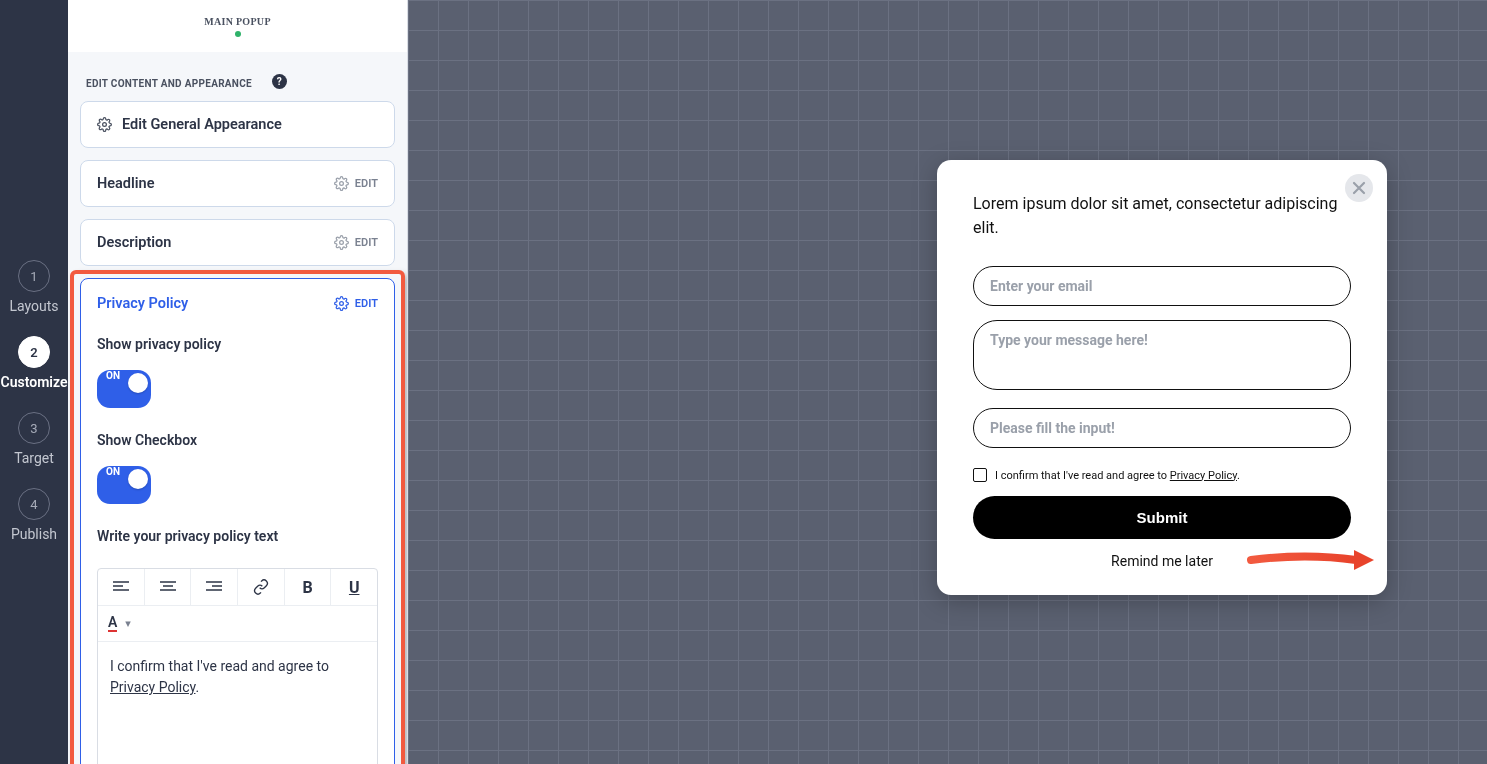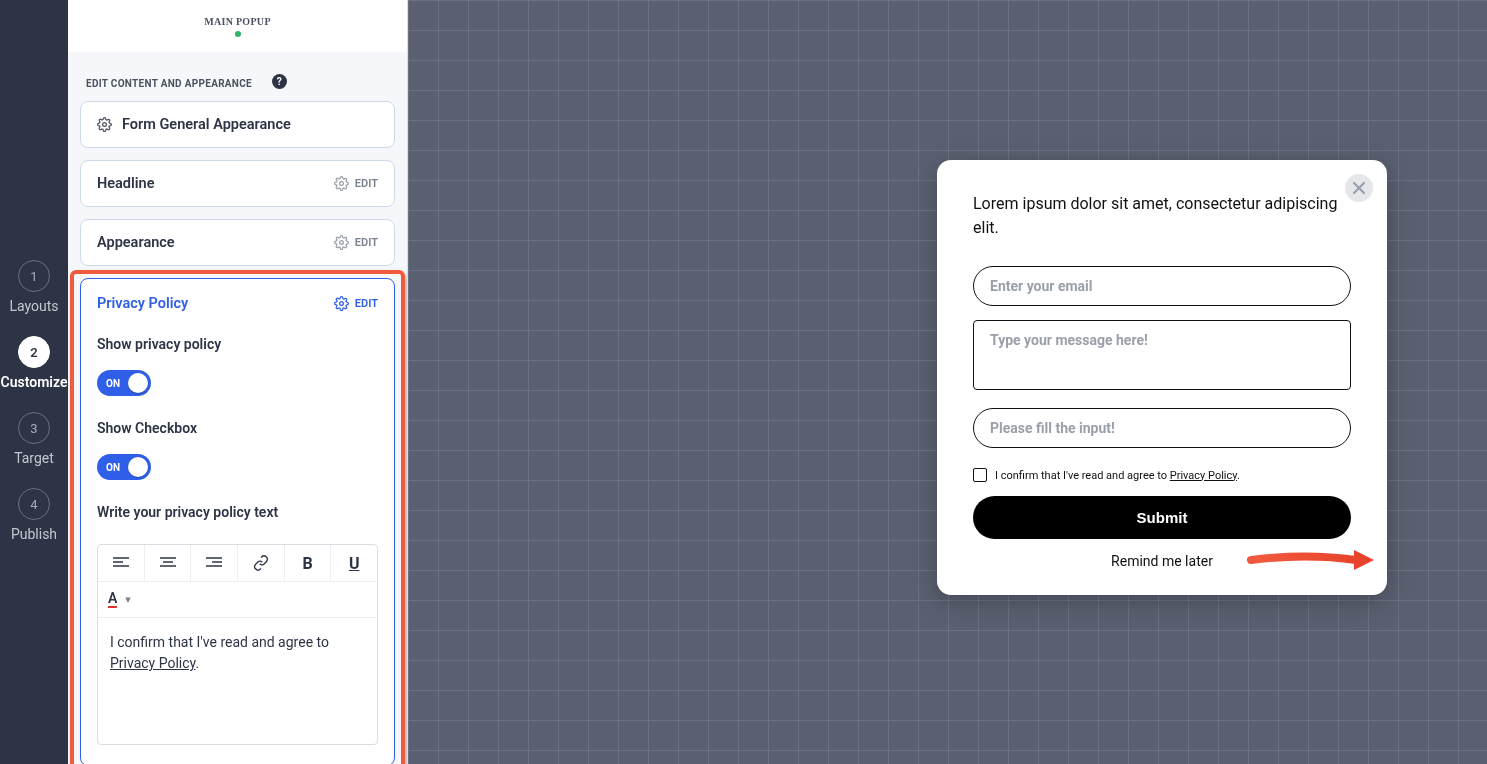--- a/index.html
+++ b/index.html
@@ -64,21 +64,21 @@
 .card-title.blue { color:#2f5fe8; }
 .card-right { display:flex; align-items:center; gap:6px; color:#7a8190; font-size:11px; font-weight:600; }
 .card-right.blue { color:#2f5fe8; }
 .gear { width:15px; height:15px; }
 
 .card.expanded { border:1px solid #2f5fe8; flex-direction:column; align-items:stretch; cursor:default; padding:16px 16px 20px 16px; }
 .card-head { display:flex; align-items:center; justify-content:space-between; }
 
 .field-label { font-size:14px; font-weight:600; color:#2d3446; margin-top:14px; margin-bottom:8px; }
 
-.toggle { width:54px; height:26px; border-radius:13px; background:#2f5fe8; position:relative; cursor:pointer; display:flex; align-items:center; }
+.toggle { width:54px; height:38px; border-radius:13px; background:#2f5fe8; position:relative; cursor:pointer; display:flex; }
 .toggle-knob { width:20px; height:20px; border-radius:50%; background:#fff; position:absolute; right:3px; top:3px; box-shadow:0 1px 2px rgba(0,0,0,.2); }
 .toggle-text { color:#fff; font-size:10px; font-weight:700; margin-left:9px; }
 
 .rte { border:1px solid #d9dde4; border-radius:4px; margin-top:6px; }
 .rte-row { display:flex; border-bottom:1px solid #ebeef2; }
 .rte-btn { flex:1; height:36px; display:flex; align-items:center; justify-content:center; border-right:1px solid #ebeef2; cursor:pointer; color:#2d3446; font-weight:700; }
 .rte-btn:last-child { border-right:none; }
 .rte-row2 { display:flex; align-items:center; height:36px; padding:0 10px; gap:8px; border-bottom:1px solid #ebeef2; }
 .color-a { font-weight:600; font-size:14px; color:#2d3446; border-bottom:2px solid #d33; line-height:1; padding-bottom:1px; }
 .chev { font-size:11px; color:#7a8190; }
@@ -105,21 +105,21 @@
   box-shadow: 0 6px 24px rgba(0,0,0,.25);
 }
 .popup-close { position:absolute; top:14px; right:14px; width:28px; height:28px; border-radius:50%; background:#e5e7eb; display:flex; align-items:center; justify-content:center; color:#9aa0aa; cursor:pointer; font-size:16px; }
 .popup-title { font-size:34px; font-weight:800; color:#111; margin-bottom:18px; letter-spacing:-0.5px; }
 .popup-desc { font-size:16px; color:#111; line-height:1.5; margin-bottom:26px; }
 .popup-input, .popup-textarea {
   width:100%; border:1.5px solid #111; border-radius:20px; padding:11px 16px;
   font-size:14px; color:#111; margin-bottom:14px; font-family:inherit; background:#fff;font-weight:bold;
 }
 .popup-input::placeholder, .popup-textarea::placeholder { color:#9aa0aa; }
-.popup-textarea { height:70px; resize:none; border-radius:4px; }
+.popup-textarea { height:70px; resize:none; border-radius:24px; }
 .popup-check-row { display:flex; align-items:center; gap:8px; font-size:11px; color:#111; margin:6px 0 14px 0; }
 .popup-check { width:14px; height:14px; border:1px solid #111; border-radius:2px; cursor:pointer; }
 .popup-check-row .u { text-decoration:underline; }
 .popup-submit { width:100%; background:#000; color:#fff; border:none; border-radius:22px; padding:13px; font-size:15px; font-weight:600; cursor:pointer; margin-bottom:14px; }
 .popup-later { text-align:center; font-size:14px; color:#111; cursor:pointer; }
 
 
 .arrow { position:absolute; top:545px; left:838px; pointer-events:none; }
 
 .icon-svg { display:block; }
@@ -160,36 +160,36 @@
       <div class="section-label">
         <span>EDIT CONTENT AND APPEARANCE</span>
         <span class="help-icon">?</span>
       </div>
 
       <div class="card appearance">
         <svg class="gear icon-svg" viewBox="0 0 24 24" fill="none" stroke="#4a5160" stroke-width="2">
             <circle cx="12" cy="12" r="3"></circle>
             <path d="M19.4 15a1.7 1.7 0 0 0 .34 1.87l.06.06a2 2 0 1 1-2.83 2.83l-.06-.06a1.7 1.7 0 0 0-1.87-.34 1.7 1.7 0 0 0-1.03 1.56V21a2 2 0 0 1-4 0v-.09a1.7 1.7 0 0 0-1.11-1.56 1.7 1.7 0 0 0-1.87.34l-.06.06a2 2 0 1 1-2.83-2.83l.06-.06a1.7 1.7 0 0 0 .34-1.87 1.7 1.7 0 0 0-1.56-1.03H3a2 2 0 0 1 0-4h.09a1.7 1.7 0 0 0 1.56-1.11 1.7 1.7 0 0 0-.34-1.87l-.06-.06a2 2 0 1 1 2.83-2.83l.06.06a1.7 1.7 0 0 0 1.87.34H9a1.7 1.7 0 0 0 1.03-1.56V3a2 2 0 0 1 4 0v.09a1.7 1.7 0 0 0 1.03 1.56 1.7 1.7 0 0 0 1.87-.34l.06-.06a2 2 0 1 1 2.83 2.83l-.06.06a1.7 1.7 0 0 0-.34 1.87V9a1.7 1.7 0 0 0 1.56 1.03H21a2 2 0 0 1 0 4h-.09a1.7 1.7 0 0 0-1.56 1.03z"></path>
           </svg>
-        <span class="card-title">Form General Appearance</span>
+        <span class="card-title">Edit General Appearance</span>
       </div>
 
       <div class="card">
         <span class="card-title">Headline</span>
         <span class="card-right">
           <svg class="gear icon-svg" viewBox="0 0 24 24" fill="none" stroke="#9aa0aa" stroke-width="2">
               <circle cx="12" cy="12" r="3"></circle>
               <path d="M19.4 15a1.7 1.7 0 0 0 .34 1.87l.06.06a2 2 0 1 1-2.83 2.83l-.06-.06a1.7 1.7 0 0 0-1.87-.34 1.7 1.7 0 0 0-1.03 1.56V21a2 2 0 0 1-4 0v-.09a1.7 1.7 0 0 0-1.11-1.56 1.7 1.7 0 0 0-1.87.34l-.06.06a2 2 0 1 1-2.83-2.83l.06-.06a1.7 1.7 0 0 0 .34-1.87 1.7 1.7 0 0 0-1.56-1.03H3a2 2 0 0 1 0-4h.09a1.7 1.7 0 0 0 1.56-1.11 1.7 1.7 0 0 0-.34-1.87l-.06-.06a2 2 0 1 1 2.83-2.83l.06.06a1.7 1.7 0 0 0 1.87.34H9a1.7 1.7 0 0 0 1.03-1.56V3a2 2 0 0 1 4 0v.09a1.7 1.7 0 0 0 1.03 1.56 1.7 1.7 0 0 0 1.87-.34l.06-.06a2 2 0 1 1 2.83 2.83l-.06.06a1.7 1.7 0 0 0-.34 1.87V9a1.7 1.7 0 0 0 1.56 1.03H21a2 2 0 0 1 0 4h-.09a1.7 1.7 0 0 0-1.56 1.03z"></path>
             </svg>
           <span>EDIT</span>
         </span>
       </div>
 
       <div class="card">
-        <span class="card-title">Appearance</span>
+        <span class="card-title">Description</span>
         <span class="card-right">
           <svg class="gear icon-svg" viewBox="0 0 24 24" fill="none" stroke="#9aa0aa" stroke-width="2">
               <circle cx="12" cy="12" r="3"></circle>
               <path d="M19.4 15a1.7 1.7 0 0 0 .34 1.87l.06.06a2 2 0 1 1-2.83 2.83l-.06-.06a1.7 1.7 0 0 0-1.87-.34 1.7 1.7 0 0 0-1.03 1.56V21a2 2 0 0 1-4 0v-.09a1.7 1.7 0 0 0-1.11-1.56 1.7 1.7 0 0 0-1.87.34l-.06.06a2 2 0 1 1-2.83-2.83l.06-.06a1.7 1.7 0 0 0 .34-1.87 1.7 1.7 0 0 0-1.56-1.03H3a2 2 0 0 1 0-4h.09a1.7 1.7 0 0 0 1.56-1.11 1.7 1.7 0 0 0-.34-1.87l-.06-.06a2 2 0 1 1 2.83-2.83l.06.06a1.7 1.7 0 0 0 1.87.34H9a1.7 1.7 0 0 0 1.03-1.56V3a2 2 0 0 1 4 0v.09a1.7 1.7 0 0 0 1.03 1.56 1.7 1.7 0 0 0 1.87-.34l.06-.06a2 2 0 1 1 2.83 2.83l-.06.06a1.7 1.7 0 0 0-.34 1.87V9a1.7 1.7 0 0 0 1.56 1.03H21a2 2 0 0 1 0 4h-.09a1.7 1.7 0 0 0-1.56 1.03z"></path>
             </svg>
           <span>EDIT</span>
         </span>
       </div>
 
       <div class="card expanded" id="privacy-card">

